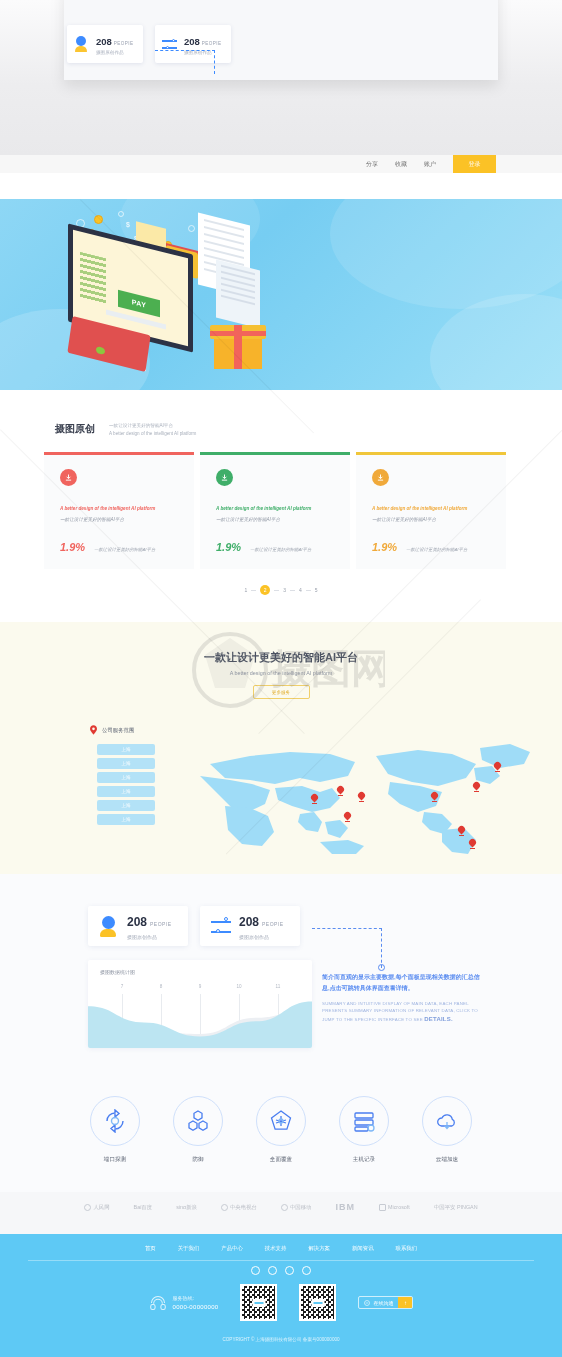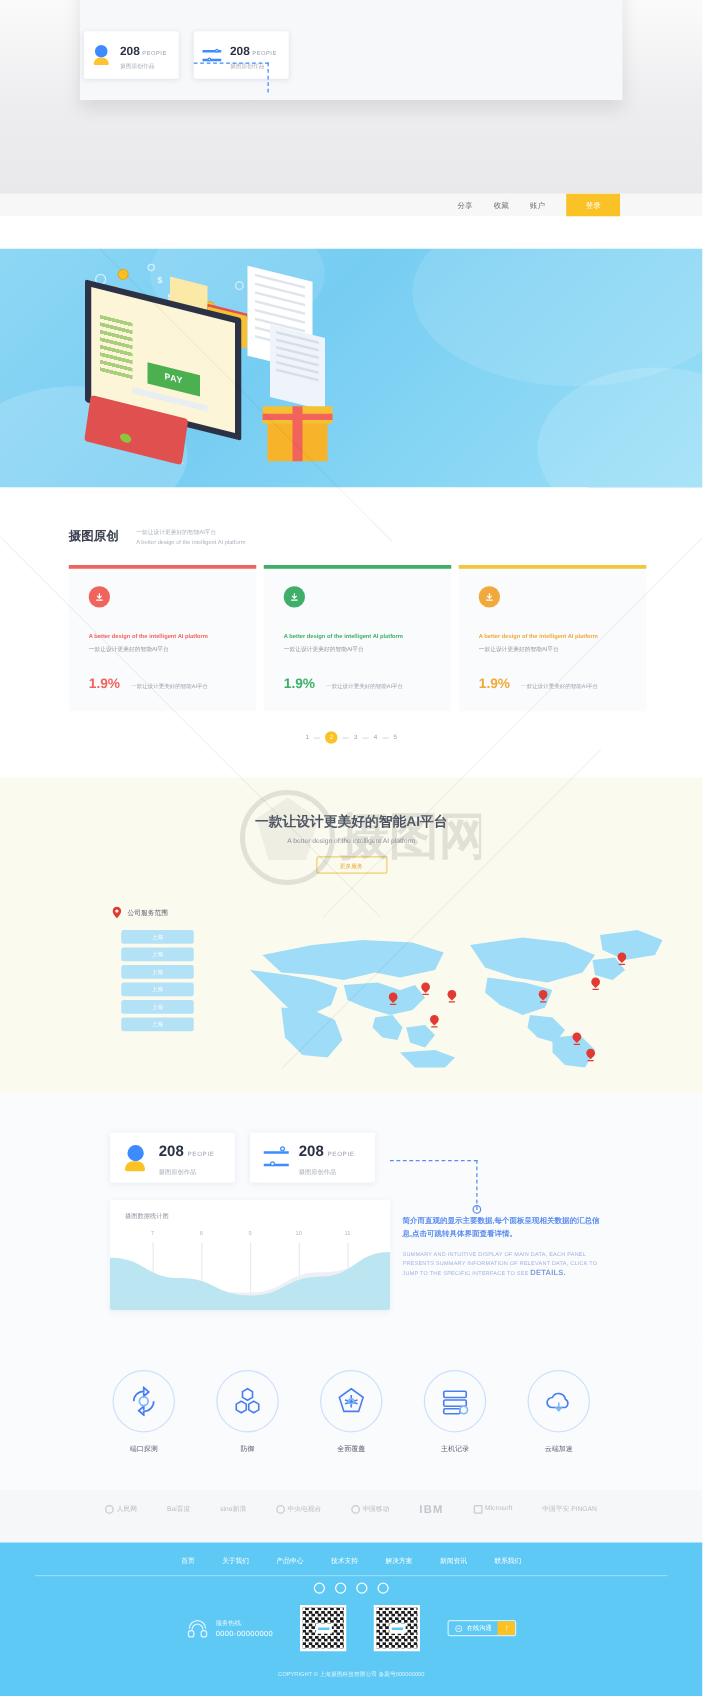--- a/index.html
+++ b/index.html
@@ -113,21 +113,21 @@
   .avatar-card { position: absolute; left: 78px; top: 18px; width: 30px; height: 28px; background: #fbe9a7; transform: skewY(14deg); }
   .wallet { position: absolute; left: 108px; top: 42px; width: 32px; height: 26px; background: #f5c033; transform: skewY(14deg); border-radius: 2px;}
   .wallet-top { position: absolute; left: 108px; top: 40px; width: 32px; height: 5px; background: #e0504f; transform: skewY(14deg); }
 
   
   .sec-orig { position: absolute; left: 0; top: 390px; width: 470px; height: 232px; background: #fff; }
   .orig-head { position: absolute; left: 55px; top: 32px; display: flex; align-items: flex-end; gap: 14px; }
   .orig-title { font-size: 10px; font-weight: bold; color: #3b4150; }
   .orig-sub-cn { font-size: 4.6px; color: #a9b0bc; }
   .orig-sub-en { font-size: 4.6px; color: #a9b0bc; margin-top: 3px; }
-  .cards { position: absolute; left: 55px; top: 62px; display: flex; gap: 6px; }
+  .cards { position: absolute; left: 44px; top: 62px; display: flex; gap: 6px; font-style: italic; }
   .ocard { width: 150px; height: 117px; background: #fafbfc; position: relative; }
   .ocard-bar { height: 3px; width: 100%; }
   .ocard-ico { margin: 14px 0 0 16px; width: 17px; height: 17px; border-radius: 50%;
     display: flex; align-items: center; justify-content: center; }
   .ocard-ico svg { width: 9px; height: 9px; }
   .ocard-en { margin: 20px 0 0 16px; font-size: 4.6px; font-weight: bold; }
   .ocard-cn { margin: 6px 0 0 16px; font-size: 4.6px; color: #8f96a3; }
   .ocard-stat { margin: 19px 0 0 16px; display: flex; align-items: baseline; gap: 9px; }
   .ocard-pct { font-size: 11px; font-weight: bold; }
   .ocard-note { font-size: 4.4px; color: #9aa1ad; }

